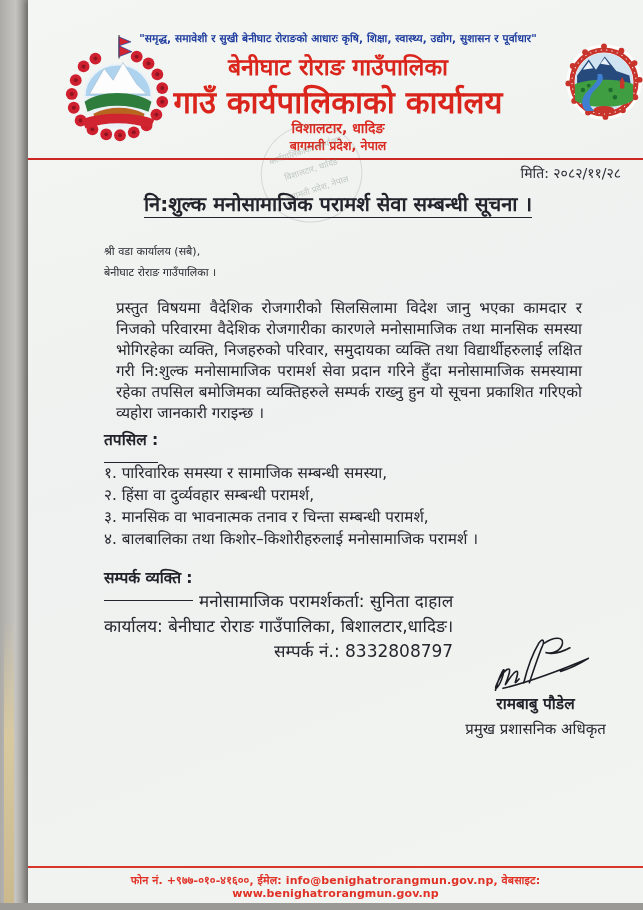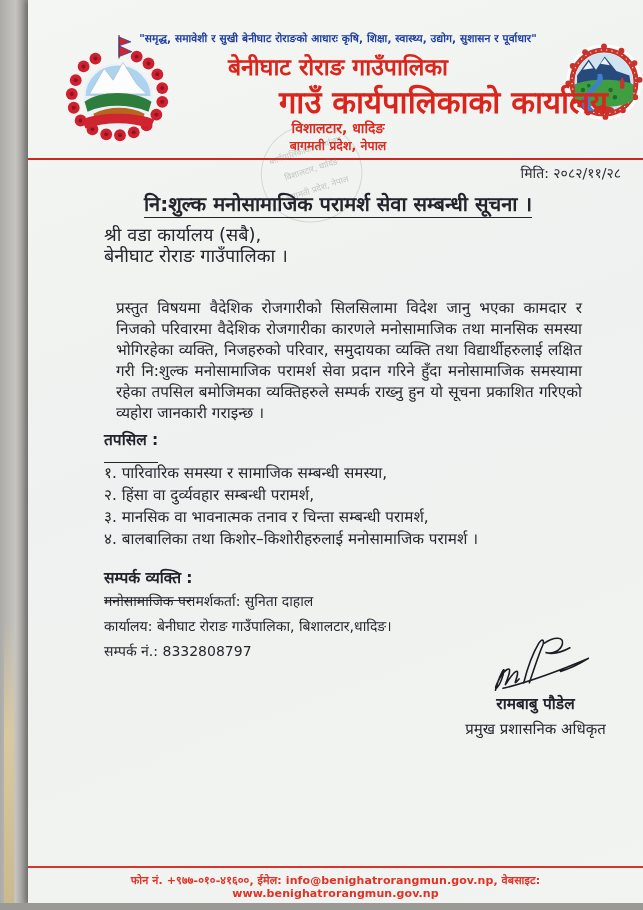--- a/index.html
+++ b/index.html
@@ -31,21 +31,21 @@
   .logo-right{position:absolute;left:536px;top:40px;width:80px;height:84px;}
   .motto{
     position:absolute;left:70px;top:31px;width:480px;text-align:center;
     font-size:10.6px;font-weight:bold;color:#1d3c9e;letter-spacing:.1px;
   }
   .title1{
     position:absolute;left:60px;top:50px;width:500px;text-align:center;
     font-size:23px;font-weight:bold;color:#da251d;
   }
   .title2{
-    position:absolute;left:40px;top:80px;width:540px;text-align:right;
+    position:absolute;left:40px;top:80px;width:540px;text-align:center;
     font-size:31px;font-weight:bold;color:#da251d;
   }
   .addr1{
     position:absolute;left:60px;top:118px;width:500px;text-align:center;
     font-size:14px;font-weight:bold;color:#d92b21;
   }
   .addr2{
     position:absolute;left:60px;top:137px;width:500px;text-align:center;
     font-size:12.5px;font-weight:bold;color:#d92b21;
   }
@@ -62,31 +62,31 @@
     position:absolute;left:8px;top:2px;width:100px;height:96px;border-radius:50%;
     border:1px solid rgba(104,122,108,.55);
   }
   .stamp .s-txt{position:absolute;width:120px;text-align:center;font-size:8.5px;line-height:11px;}
 
   .subject-wrap{position:absolute;left:60px;top:190px;width:500px;text-align:center;}
   .subject{
     font-size:20px;font-weight:bold;color:#23232c;
     border-bottom:1.6px solid #23232c;padding-bottom:1px;
   }
-  .recipients{position:absolute;left:76px;top:224px;font-size:18px;line-height:21px;color:#26262e;}
+  .recipients{position:absolute;left:76px;top:241px;font-size:11px;line-height:21px;color:#26262e;}
   .body-par{
     position:absolute;left:88px;top:298px;width:466px;margin:0;
     font-size:15.3px;line-height:21px;text-align:justify;color:#26262e;
   }
   .sec-h{position:absolute;left:76px;font-size:15.5px;font-weight:bold;color:#23232c;}
   .sec-h span{border-bottom:1.6px solid #23232c;padding-bottom:13px;margin-top:8px;}
   .h-tapasil{top:428px;}
   .detail-list{position:absolute;left:76px;top:462px;font-size:15.3px;line-height:22px;color:#26262e;}
   .h-contact{top:566px;}
-  .contact-lines{position:absolute;left:76px;top:589px;font-size:14px;line-height:25px;color:#26262e;}
+  .contact-lines{position:absolute;left:76px;top:589px;font-size:17px;line-height:25px;color:#26262e;text-align:right;}
 
   .sig-block{position:absolute;left:400px;top:628px;width:215px;text-align:center;}
   .sig-svg{display:block;margin:0 auto;width:130px;height:66px;}
   .sig-name{font-size:15.5px;font-weight:bold;color:#23232c;margin-top:-2px;}
   .sig-title{font-size:15px;color:#26262e;margin-top:4px;}
 
   .footer-rule{position:absolute;left:0;top:866px;width:615px;height:2px;background:#d8352b;}
   .footer-text{
     position:absolute;left:0;top:872px;width:615px;text-align:center;
     font-size:11px;font-weight:bold;color:#e03227;letter-spacing:.1px;

